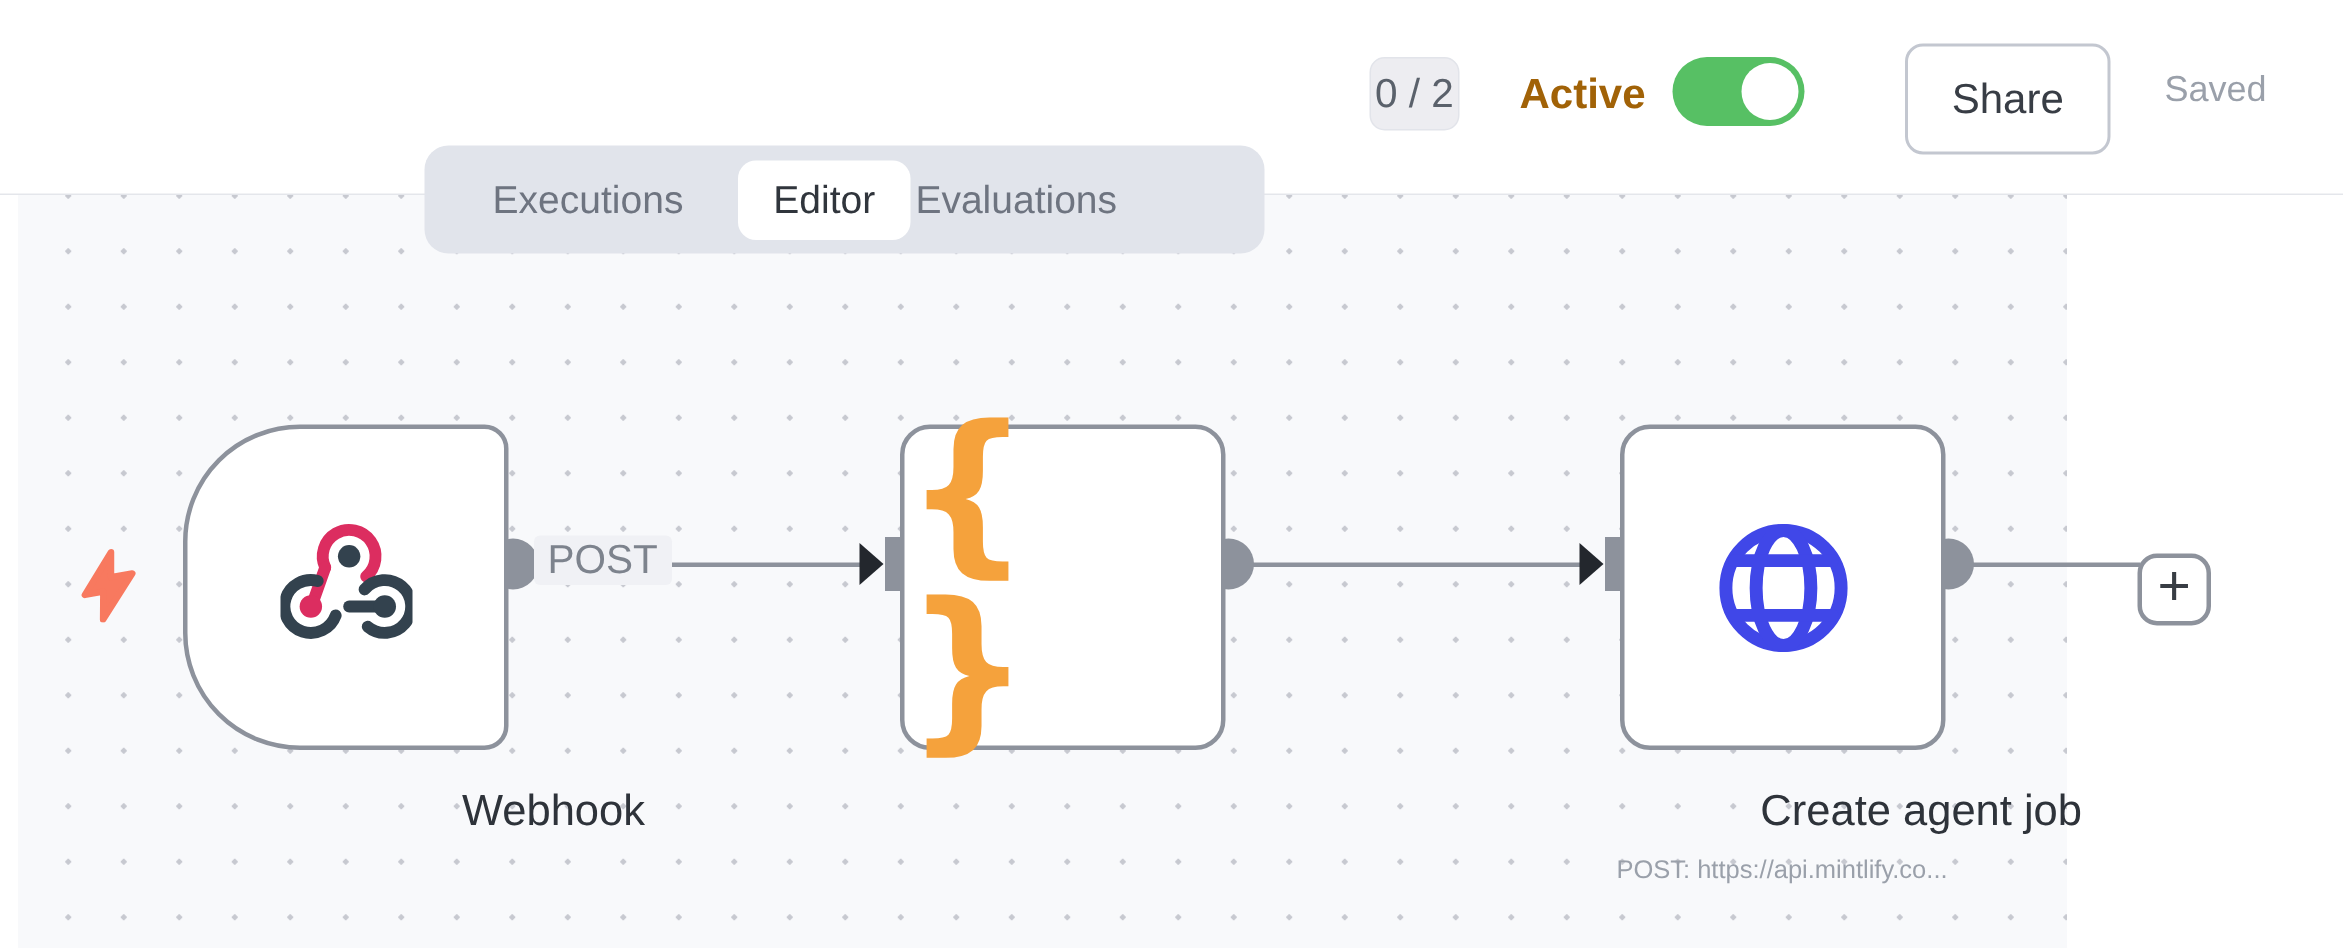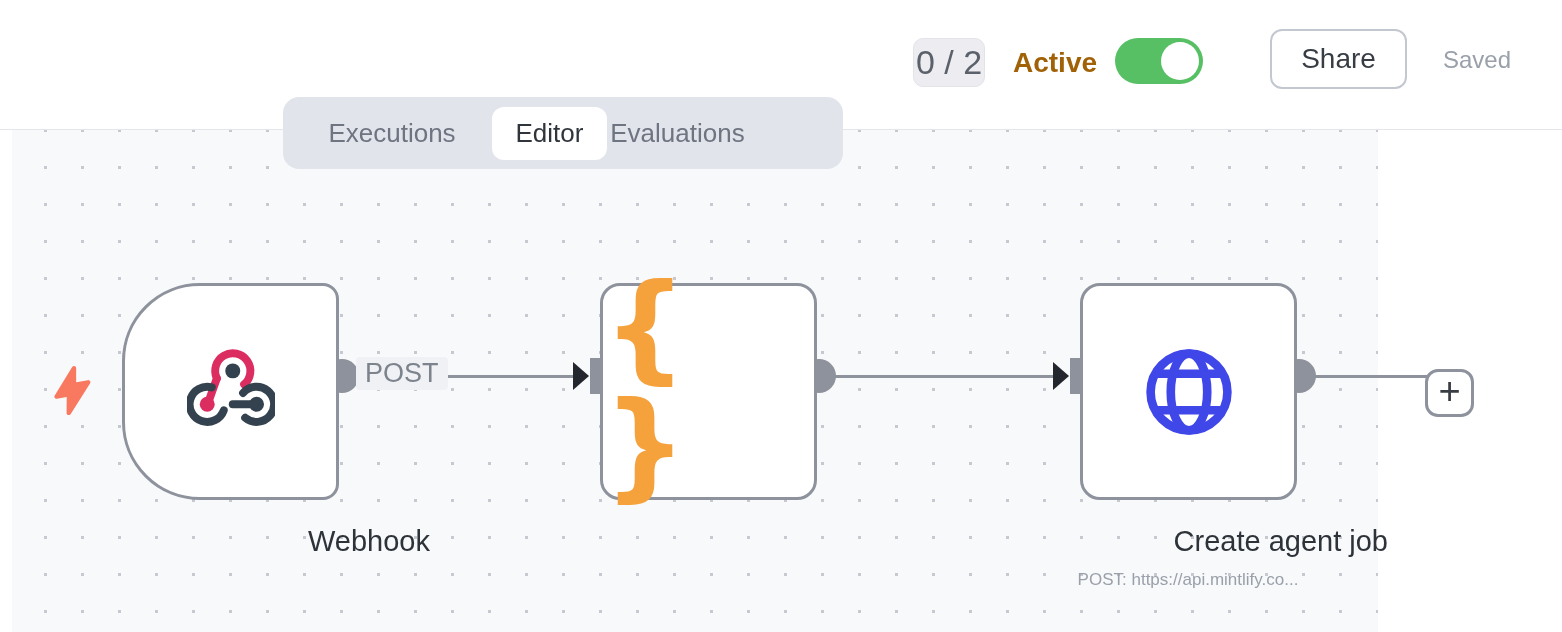--- a/index.html
+++ b/index.html
@@ -2,28 +2,28 @@
 <html><head>
 <meta charset="utf-8">
 <style>
   html,body{margin:0;padding:0;background:#fff;}
   .app{position:relative;width:1562px;height:632px;overflow:hidden;
        font-family:"Liberation Sans","DejaVu Sans",sans-serif;background:#fff;}
 
   
   .header{position:absolute;left:0;top:0;width:1562px;height:129px;background:#fff;z-index:3;}
   .header-divider{position:absolute;left:0;top:128px;width:1562px;height:2px;background:#e4e6eb;z-index:1;}
-  .counter-badge{position:absolute;left:913px;top:38px;width:72px;height:49px;
+  .counter-badge{position:absolute;left:913px;top:38px;width:60px;height:49px;
        background:#ededf1;border:1px solid #e2e4ea;border-radius:10px;box-sizing:border-box;
        display:flex;align-items:center;justify-content:center;
-       font-size:34px;color:#5a616b;}
+       font-size:27px;color:#5a616b;}
   .active-label{position:absolute;left:1013px;top:47px;font-size:28px;font-weight:bold;color:#a16207;}
   .toggle{position:absolute;left:1115px;top:38px;width:88px;height:46px;border-radius:23px;background:#57c064;}
   .toggle-knob{position:absolute;right:4px;top:4px;width:38px;height:38px;border-radius:50%;background:#fff;}
-  .share-btn{position:absolute;left:1270px;top:29px;width:137px;height:60px;box-sizing:border-box;
+  .share-btn{position:absolute;left:1270px;top:29px;width:137px;height:74px;box-sizing:border-box;
        background:#fff;border:2px solid #c3c7d0;border-radius:12px;
        display:flex;align-items:center;justify-content:center;font-size:28px;color:#383d45;}
   .saved-label{position:absolute;left:1443px;top:46px;font-size:24px;color:#9aa0aa;}
 
   
   .tabbar{position:absolute;left:283px;top:97px;width:560px;height:72px;background:#e1e4eb;
        border-radius:16px;z-index:5;display:flex;align-items:center;padding-left:9px;box-sizing:border-box;}
   .tab{height:53px;display:flex;align-items:center;justify-content:center;font-size:26px;color:#6e7480;cursor:default;}
   .tab-active{width:115px;background:#fff;border-radius:12px;color:#30353c;}
   .tab-executions{width:200px;}

